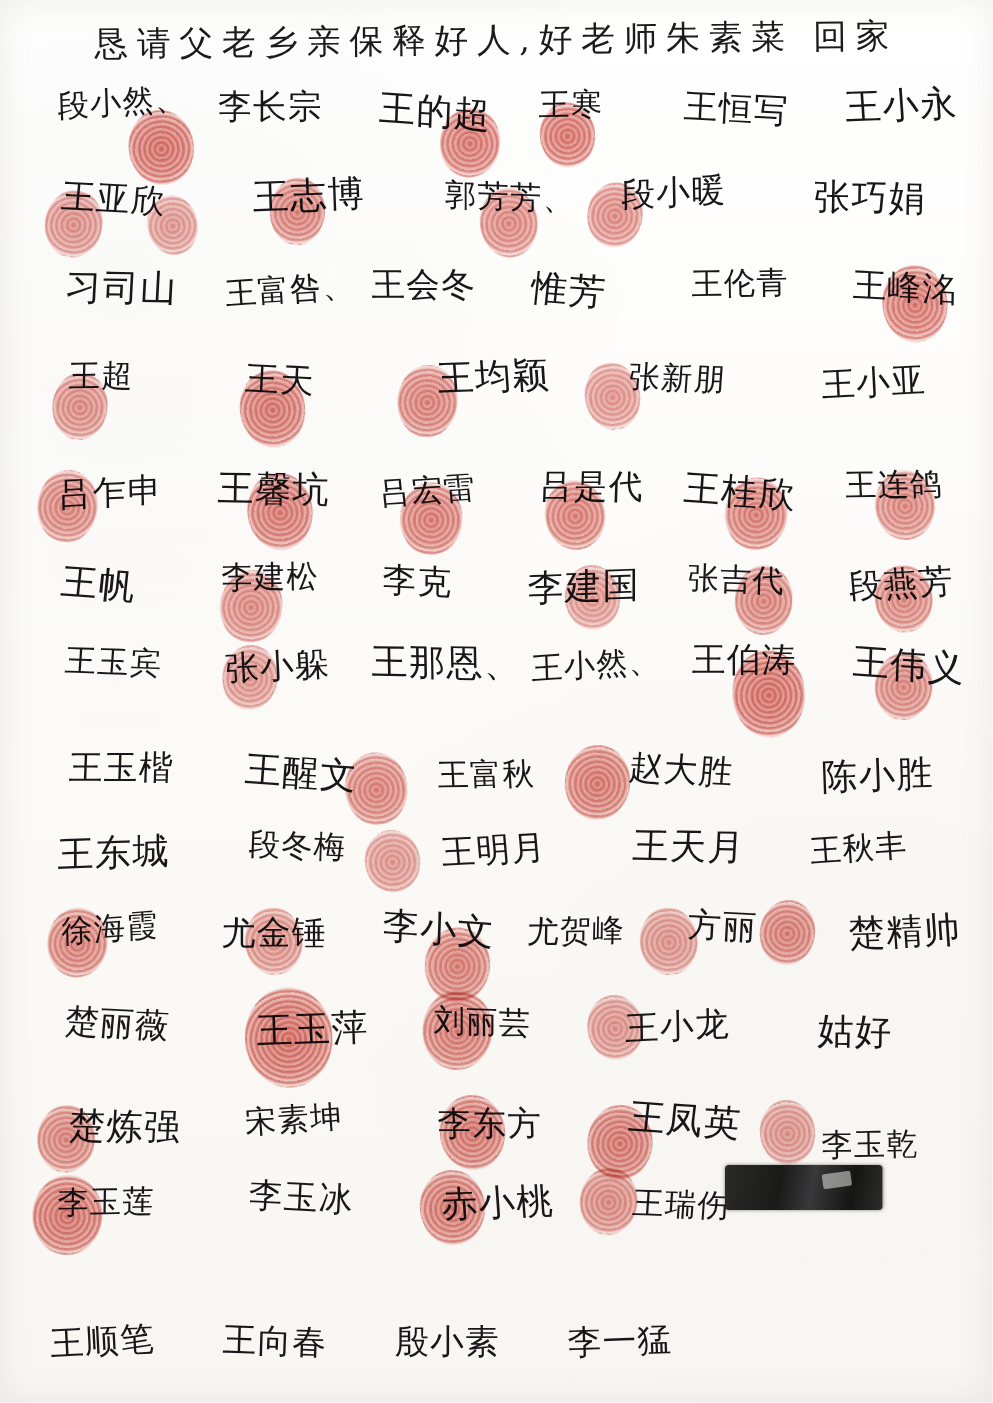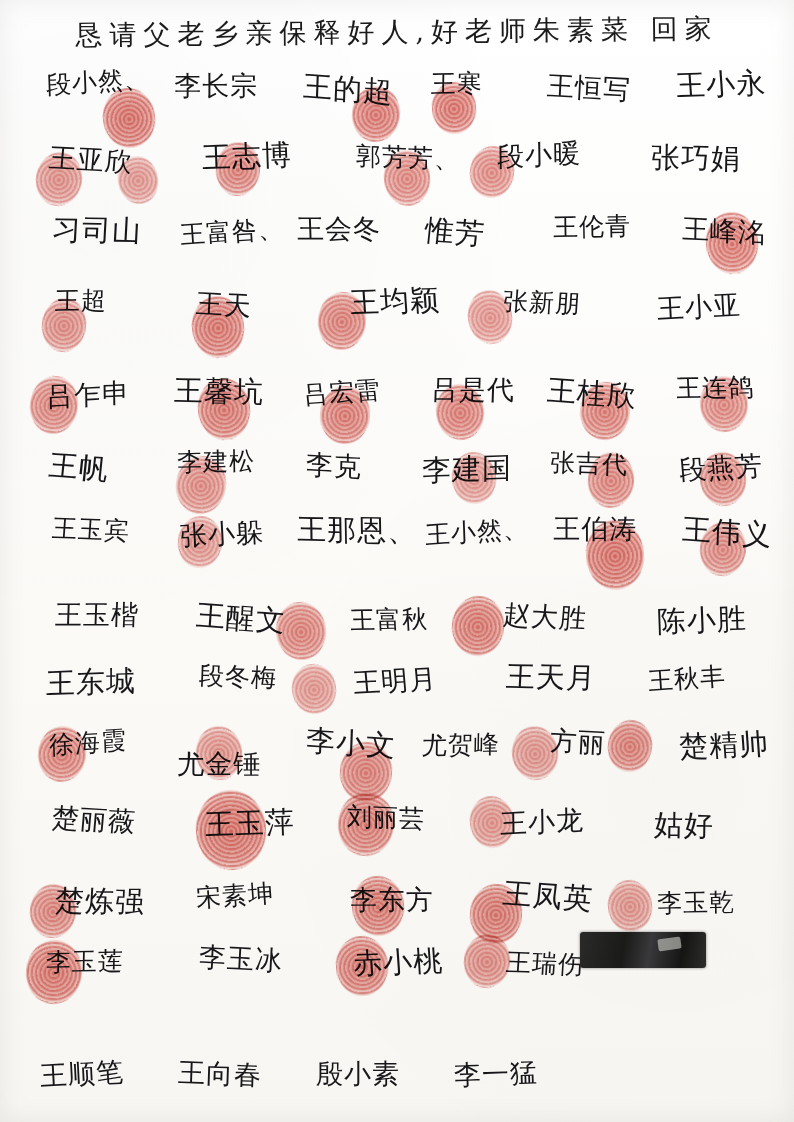--- a/index.html
+++ b/index.html
@@ -188,39 +188,39 @@
       </div>
       <div class="sig-row" style="top: 666px;">
         <div class="sig" style="position: absolute; left: 24px; top: 2px;"><span class="sig-ink" style="transform: rotate(-2deg) skewX(-2deg); font-size: 29px; letter-spacing: 1px; color: rgb(23, 23, 26);">王东城</span></div>
         <div class="sig" style="position: absolute; left: 177.4px; top: -2px;"><span class="sig-ink" style="transform: rotate(2deg) skewX(0deg); font-size: 25px; letter-spacing: 1px; color: rgb(23, 23, 26);">段冬梅</span></div>
         <div class="sig" style="position: absolute; left: 330.8px; top: 1px;"><span class="sig-ink" style="transform: rotate(-3deg) skewX(2deg); font-size: 27px; letter-spacing: 1px; color: rgb(23, 23, 26);">王明月</span></div>
         <div class="sig" style="position: absolute; left: 484.2px; top: -3px;"><span class="sig-ink" style="transform: rotate(1deg) skewX(-2deg); font-size: 29px; letter-spacing: 1px; color: rgb(23, 23, 26);">王天月</span></div>
         <div class="sig" style="position: absolute; left: 625.6px; top: 0px;"><span class="sig-ink" style="transform: rotate(-4deg) skewX(0deg); font-size: 25px; letter-spacing: 1px; color: rgb(23, 23, 26);">王秋丰</span></div>
       </div>
       <div class="sig-row" style="top: 730px;">
         <div class="sig" style="position: absolute; left: 27px; top: 0px;"><span class="sig-ink" style="transform: rotate(-4deg) skewX(-2deg); font-size: 25px; letter-spacing: 1px; color: rgb(23, 23, 26);">徐海霞</span></div>
-        <div class="sig" style="position: absolute; left: 155.333px; top: 20px;"><span class="sig-ink" style="transform: rotate(0deg) skewX(0deg); font-size: 27px; letter-spacing: 1px; color: rgb(23, 23, 26);">尤金锤</span></div>
+        <div class="sig" style="position: absolute; left: 155.333px; top: 3px;"><span class="sig-ink" style="transform: rotate(0deg) skewX(0deg); font-size: 27px; letter-spacing: 1px; color: rgb(23, 23, 26);">尤金锤</span></div>
         <div class="sig" style="position: absolute; left: 283.667px; top: -1px;"><span class="sig-ink" style="transform: rotate(4deg) skewX(2deg); font-size: 29px; letter-spacing: 1px; color: rgb(23, 23, 26);">李小文</span></div>
         <div class="sig" style="position: absolute; left: 400px; top: 2px;"><span class="sig-ink" style="transform: rotate(-1deg) skewX(-2deg); font-size: 25px; letter-spacing: 1px; color: rgb(23, 23, 26);">尤贺峰</span></div>
         <div class="sig" style="position: absolute; left: 528.333px; top: -2px;"><span class="sig-ink" style="transform: rotate(3deg) skewX(0deg); font-size: 27px; letter-spacing: 1px; color: rgb(23, 23, 26);">方丽</span></div>
         <div class="sig" style="position: absolute; left: 656.667px; top: 1px;"><span class="sig-ink" style="transform: rotate(-2deg) skewX(2deg); font-size: 29px; letter-spacing: 1px; color: rgb(23, 23, 26);">楚精帅</span></div>
       </div>
       <div class="sig-row" style="top: 808px;">
         <div class="sig" style="position: absolute; left: 30px; top: -2px;"><span class="sig-ink" style="transform: rotate(3deg) skewX(-2deg); font-size: 27px; letter-spacing: 1px; color: rgb(23, 23, 26);">楚丽薇</span></div>
         <div class="sig" style="position: absolute; left: 183.4px; top: 1px;"><span class="sig-ink" style="transform: rotate(-2deg) skewX(0deg); font-size: 29px; letter-spacing: 1px; color: rgb(23, 23, 26);">王玉萍</span></div>
         <div class="sig" style="position: absolute; left: 324.8px; top: -3px;"><span class="sig-ink" style="transform: rotate(2deg) skewX(2deg); font-size: 25px; letter-spacing: 1px; color: rgb(23, 23, 26);">刘丽芸</span></div>
         <div class="sig" style="position: absolute; left: 478.2px; top: 0px;"><span class="sig-ink" style="transform: rotate(-3deg) skewX(-2deg); font-size: 27px; letter-spacing: 1px; color: rgb(23, 23, 26);">王小龙</span></div>
         <div class="sig" style="position: absolute; left: 631.6px; top: 3px;"><span class="sig-ink" style="transform: rotate(1deg) skewX(0deg); font-size: 29px; letter-spacing: 1px; color: rgb(23, 23, 26);">姑好</span></div>
       </div>
       <div class="sig-row" style="top: 884px;">
         <div class="sig" style="position: absolute; left: 33px; top: 3px;"><span class="sig-ink" style="transform: rotate(1deg) skewX(-2deg); font-size: 29px; letter-spacing: 1px; color: rgb(23, 23, 26);">楚炼强</span></div>
         <div class="sig" style="position: absolute; left: 174.4px; top: -1px;"><span class="sig-ink" style="transform: rotate(-4deg) skewX(0deg); font-size: 25px; letter-spacing: 1px; color: rgb(23, 23, 26);">宋素坤</span></div>
         <div class="sig" style="position: absolute; left: 327.8px; top: 2px;"><span class="sig-ink" style="transform: rotate(0deg) skewX(2deg); font-size: 27px; letter-spacing: 1px; color: rgb(23, 23, 26);">李东方</span></div>
         <div class="sig" style="position: absolute; left: 481.2px; top: -2px;"><span class="sig-ink" style="transform: rotate(4deg) skewX(-2deg); font-size: 29px; letter-spacing: 1px; color: rgb(23, 23, 26);">王凤英</span></div>
-        <div class="sig" style="position: absolute; left: 634.6px; top: 6px;"><span class="sig-ink" style="transform: rotate(-1deg) skewX(0deg); font-size: 25px; letter-spacing: 1px; color: rgb(23, 23, 26);">李玉乾</span></div>
+        <div class="sig" style="position: absolute; left: 634.6px; top: 19px;"><span class="sig-ink" style="transform: rotate(-1deg) skewX(0deg); font-size: 25px; letter-spacing: 1px; color: rgb(23, 23, 26);">李玉乾</span></div>
       </div>
       <div class="sig-row" style="top: 948px;">
         <div class="sig" style="position: absolute; left: 24px; top: 1px;"><span class="sig-ink" style="transform: rotate(-1deg) skewX(-2deg); font-size: 25px; letter-spacing: 1px; color: rgb(23, 23, 26);">李玉莲</span></div>
         <div class="sig" style="position: absolute; left: 177.4px; top: -3px;"><span class="sig-ink" style="transform: rotate(3deg) skewX(0deg); font-size: 27px; letter-spacing: 1px; color: rgb(23, 23, 26);">李玉冰</span></div>
         <div class="sig" style="position: absolute; left: 330.8px; top: 0px;"><span class="sig-ink" style="transform: rotate(-2deg) skewX(2deg); font-size: 29px; letter-spacing: 1px; color: rgb(23, 23, 26);">赤小桃</span></div>
         <div class="sig" style="position: absolute; left: 484.2px; top: 3px;"><span class="sig-ink" style="transform: rotate(2deg) skewX(-2deg); font-size: 25px; letter-spacing: 1px; color: rgb(23, 23, 26);">王瑞伤</span></div>
         <div class="sig" style="position: absolute; left: 625.6px; top: -1px;"><span class="sig-ink" style="transform: rotate(-3deg) skewX(0deg); font-size: 27px; letter-spacing: 1px; color: rgb(23, 23, 26);"></span></div>
       </div>
     </div>
 

